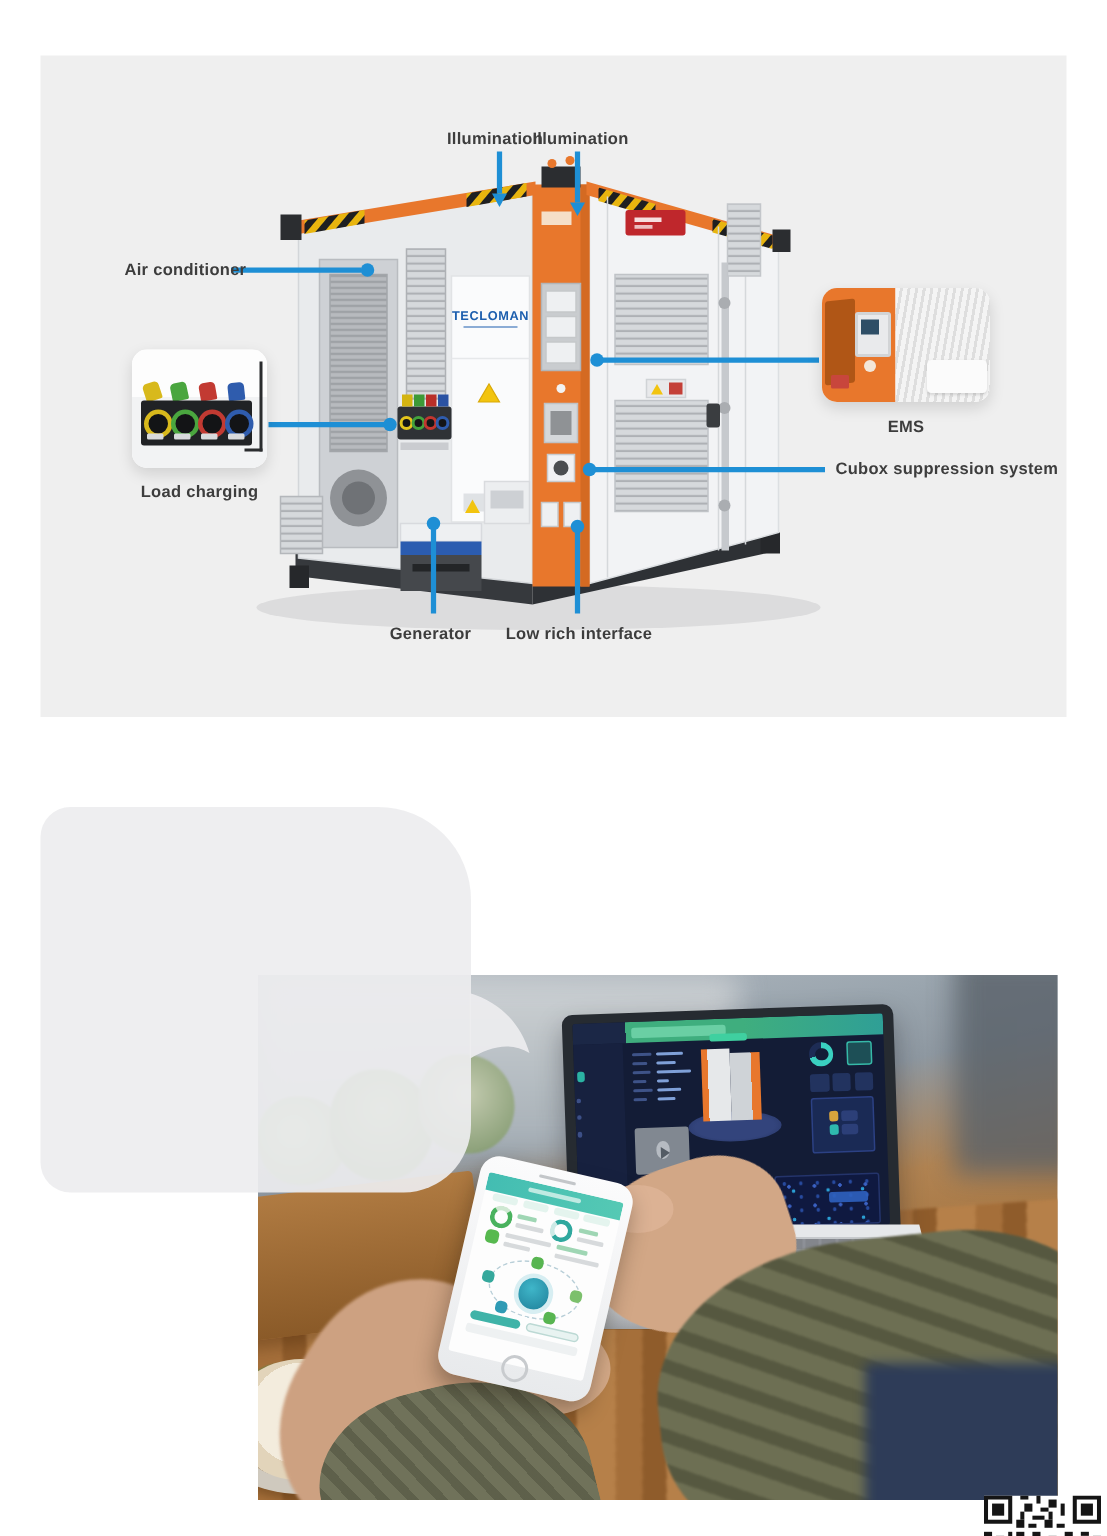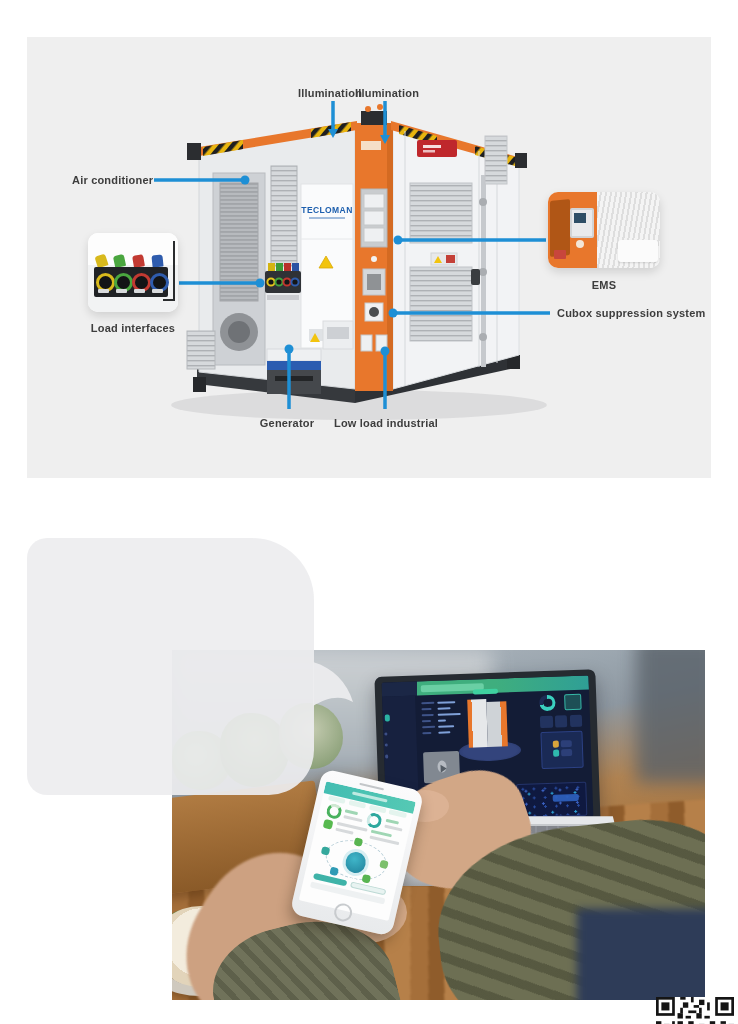--- a/index.html
+++ b/index.html
@@ -299,26 +299,26 @@
         <circle cx="233" cy="246" r="4.5"></circle>
         <circle cx="371" cy="203" r="4.5"></circle>
         <circle cx="366" cy="276" r="4.5"></circle>
         <circle cx="262" cy="312" r="4.5"></circle>
         <circle cx="358" cy="314" r="4.5"></circle>
       </g>
     </svg>
 
     <span class="callout-label ctr" style="left:303px;top:50px">Illumination</span>
     <span class="callout-label ctr" style="left:360px;top:50px">Illumination</span>
-    <span class="callout-label" style="left:45px;top:137px">Air conditioner</span>
-    <span class="callout-label ctr" style="left:106px;top:285px">Load interfaces</span>
+    <span class="callout-label" style="left:56px;top:137px">Air conditioner</span>
+    <span class="callout-label ctr" style="left:106px;top:285px">Load charging</span>
     <span class="callout-label ctr" style="left:577px;top:242px">EMS</span>
     <span class="callout-label" style="left:530px;top:270px">Cubox suppression system</span>
     <span class="callout-label ctr" style="left:260px;top:380px">Generator</span>
-    <span class="callout-label ctr" style="left:359px;top:380px">Low load industrial</span>
+    <span class="callout-label ctr" style="left:359px;top:380px">Low rich interface</span>
 
     <div class="inset inset-load">
       <div class="load-wall"></div>
       <div class="load-cap" style="left:8px;background:#d8b91c;transform:rotate(-18deg)"></div>
       <div class="load-cap" style="left:26px;background:#4aa63f;transform:rotate(-12deg)"></div>
       <div class="load-cap" style="left:45px;background:#c23a32;transform:rotate(-10deg)"></div>
       <div class="load-cap" style="left:64px;background:#2f5cad;transform:rotate(-6deg)"></div>
       <div class="load-band"></div>
       <div class="load-plug" style="left:8px;border:3px solid #d8b91c"></div>
       <div class="load-plug" style="left:26px;border:3px solid #4aa63f"></div>

